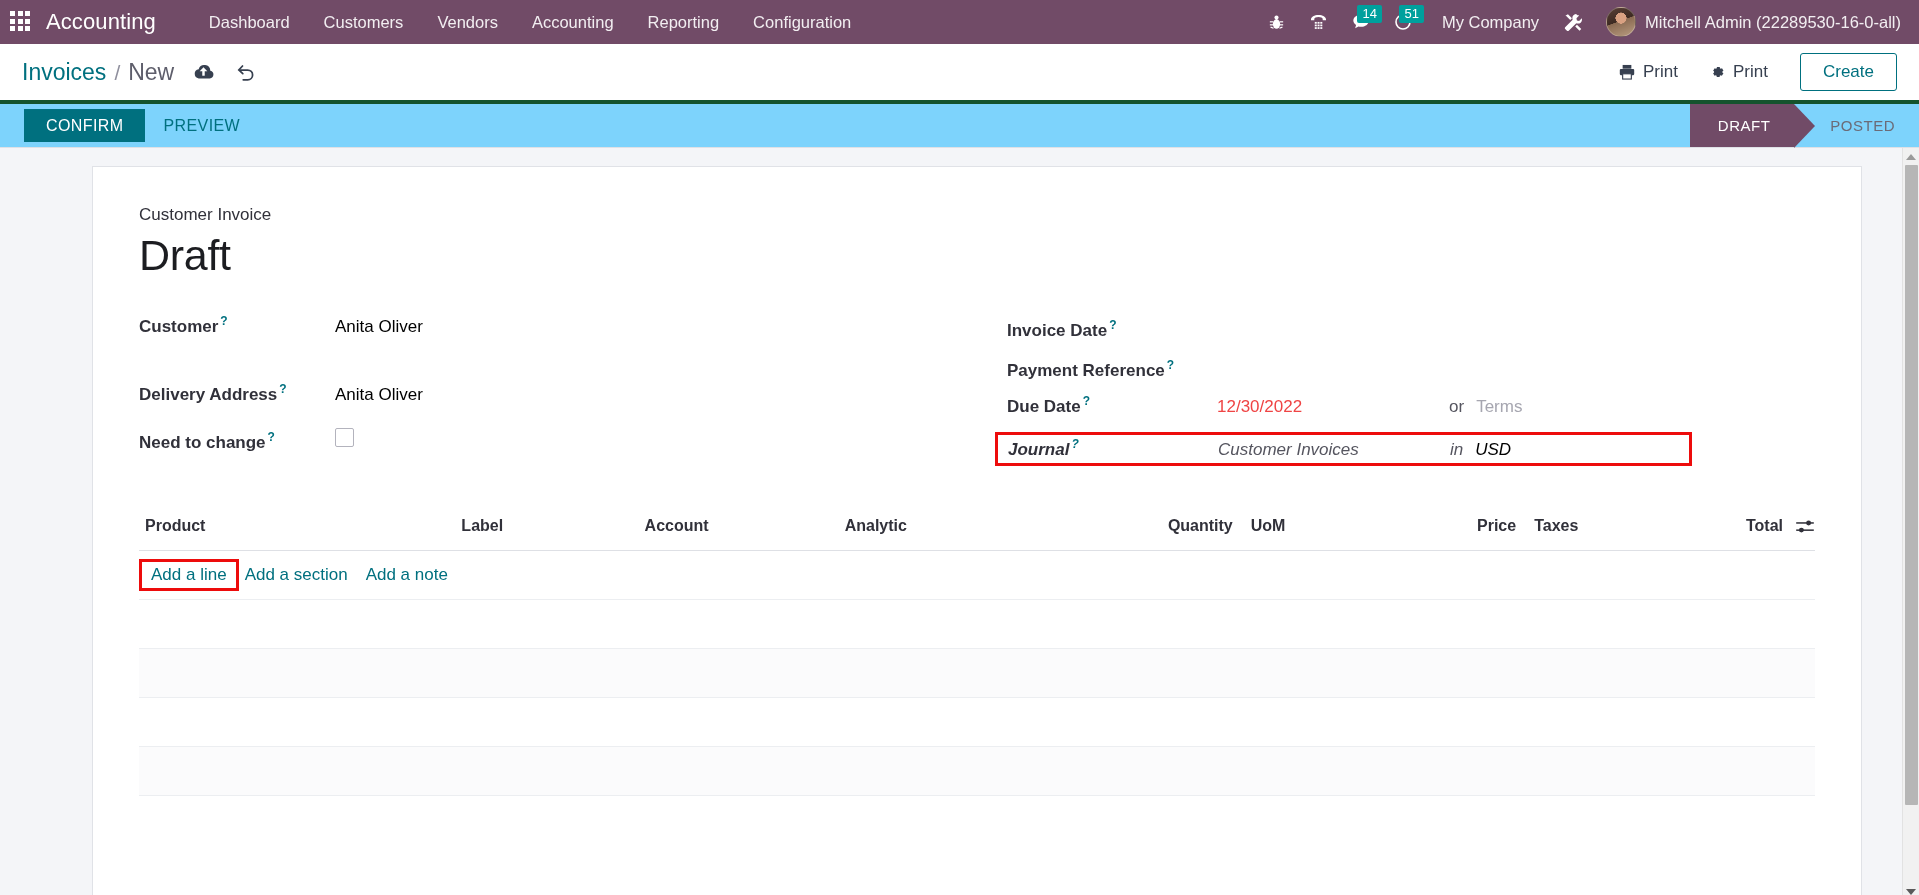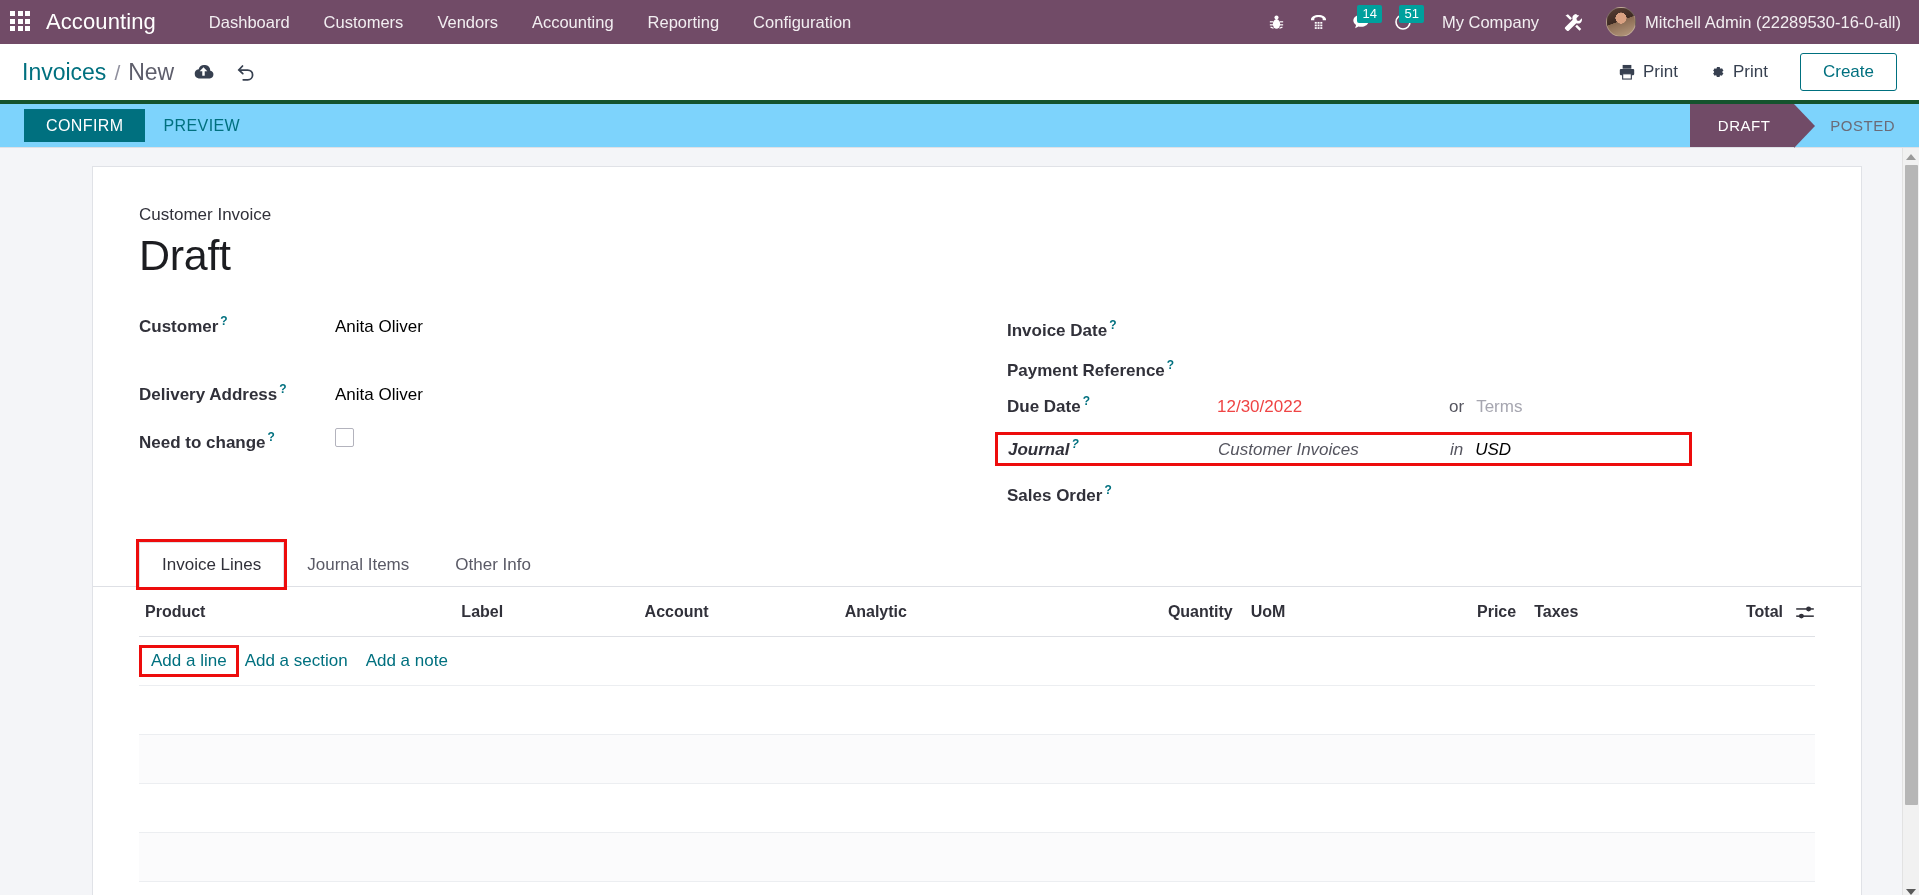--- a/index.html
+++ b/index.html
@@ -424,35 +424,26 @@
 
             <div class="f-row tight">
               <div class="hl-journal">
                 <div class="f-label wide"><span>Journal</span><span class="q">?</span></div>
                 <div class="journal-val">Customer Invoices</div>
                 <span class="inline-or">in</span>
                 <div class="f-value">USD</div>
               </div>
             </div>
 
-            <div class="f-row tight">
-              <div class="f-label wide"><span>Sales Order</span><span class="q">?</span></div>
-              <div class="f-value blank"></div>
-            </div>
           </div>
 
         </div>
       </div>
 
       <div class="notebook">
-        <div class="tabs">
-          <div class="tab active hl-tab">Invoice Lines</div>
-          <div class="tab">Journal Items</div>
-          <div class="tab">Other Info</div>
-        </div>
 
         <div class="lines">
           <table class="lines-table">
             <thead>
               <tr>
                 <th style="width:19%">Product</th>
                 <th style="width:11%">Label</th>
                 <th style="width:12%">Account</th>
                 <th style="width:16%">Analytic</th>
                 <th class="num" style="width:8%">Quantity</th>

